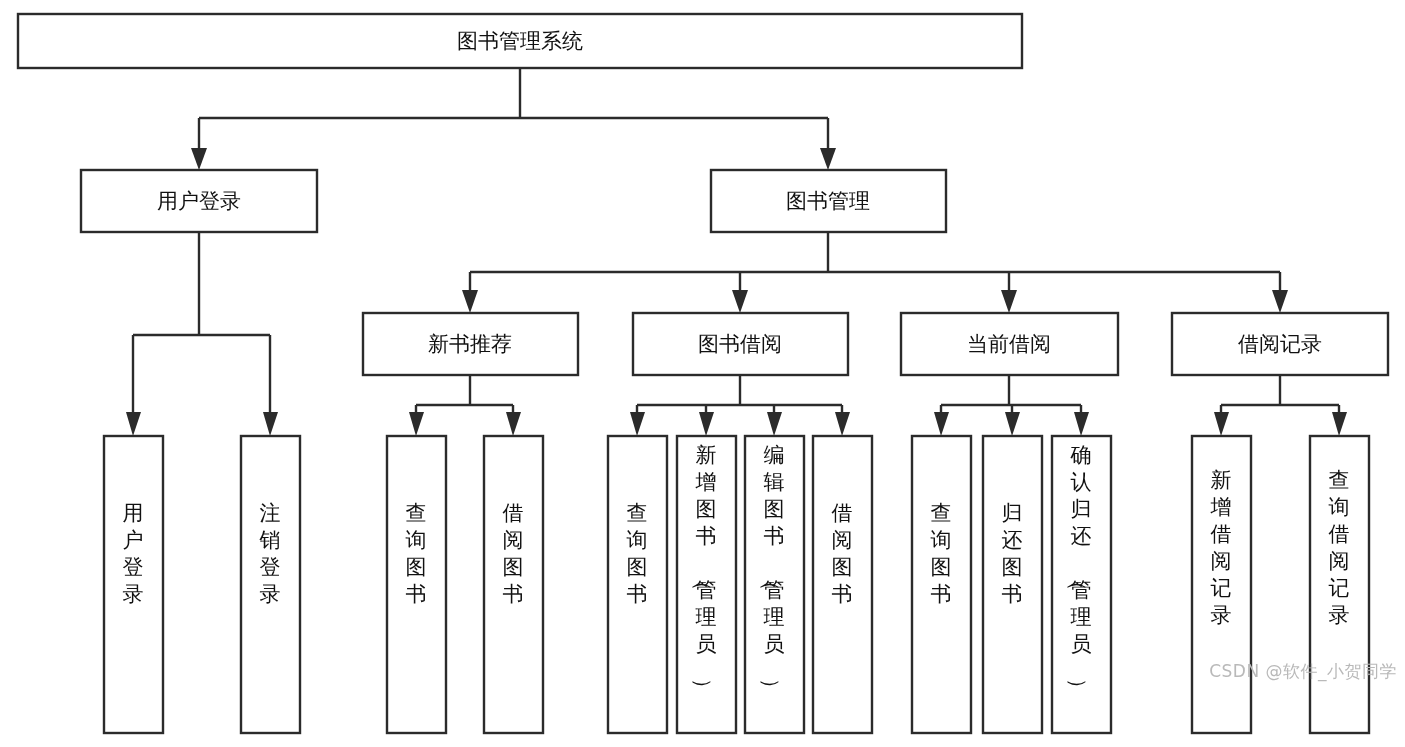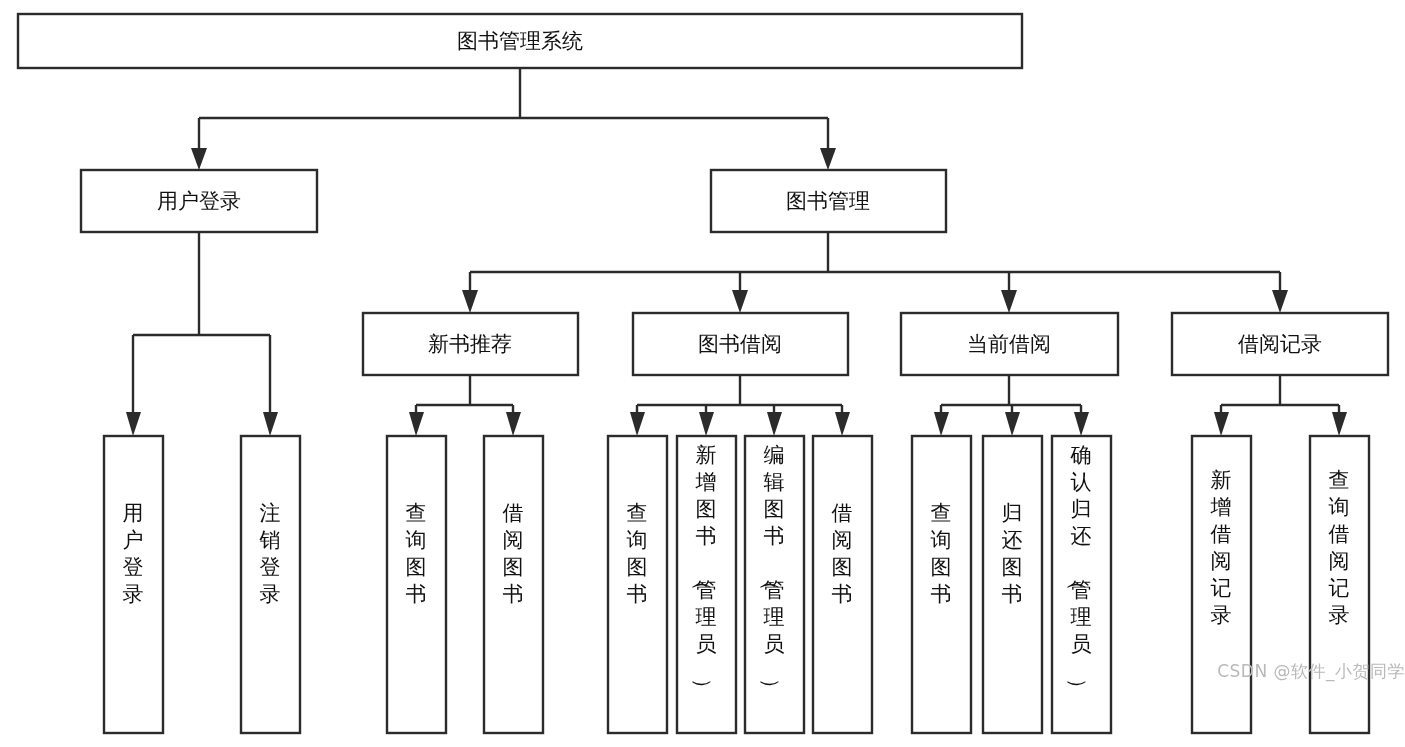--- a/index.html
+++ b/index.html
@@ -48,21 +48,21 @@
     dominant-baseline: middle;
   }
   .node-label-vertical {
     fill: #111111;
     font-family: "DejaVu Sans", "Liberation Sans", sans-serif;
     font-size: 21px;
     text-anchor: middle;
   }
   .watermark {
     position: absolute;
-    right: 0;
+    right: 8px;
     bottom: 6px;
     color: #b9b9b9;
     font-size: 17px;
     font-family: "DejaVu Sans", "Liberation Sans", sans-serif;
     white-space: nowrap;
     letter-spacing: 0.5px;
   }
 </style>
 </head>
 <body>

